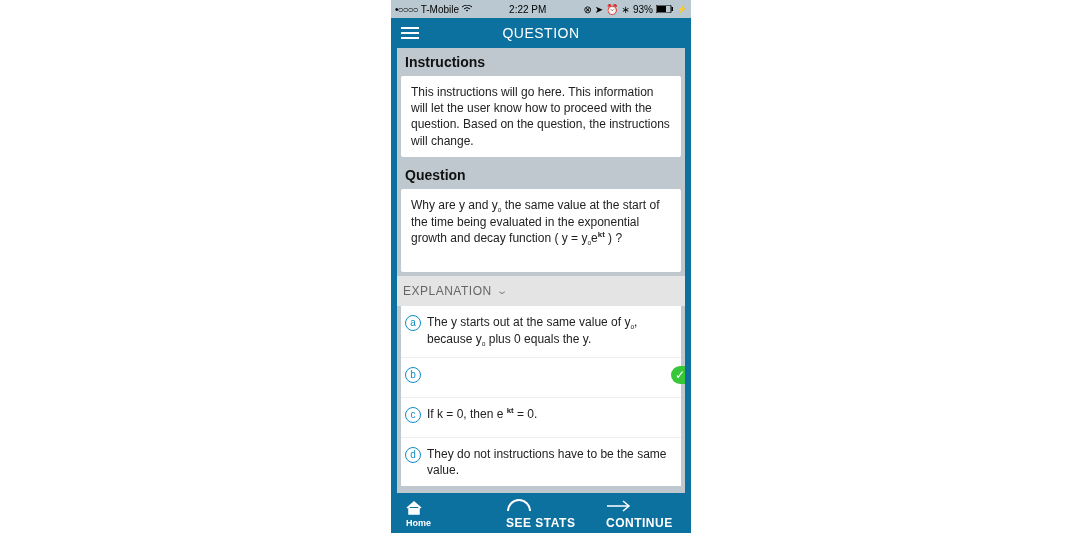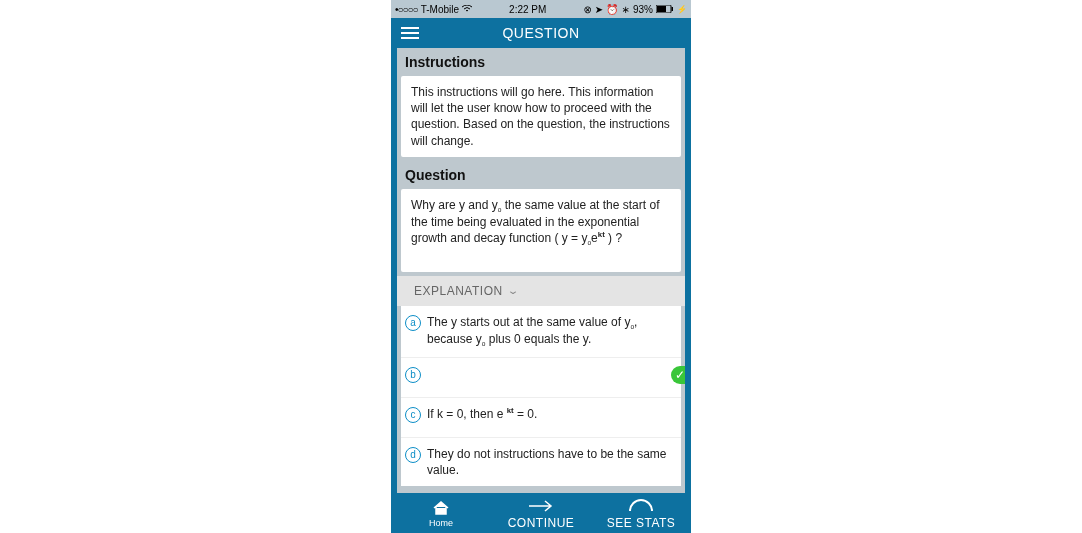--- a/index.html
+++ b/index.html
@@ -89,21 +89,21 @@
     padding:8px 10px;
     font-size:12px;
     line-height:1.35;
     color:#222;
   }
   .exp-header {
     background:#e4e4e4;
     font-size:12px;
     letter-spacing:0.5px;
     color:#666;
-    padding:8px 17px;
+    padding:8px 6px;
     display:flex;
     align-items:center;
     gap:6px;
     cursor:pointer;
   }
   .chev {
     font-size:10px;
     color:#888;
     transform: scaleX(1.5);
   }
@@ -149,21 +149,21 @@
   .footer {
     position:absolute;
     left:0;right:0;bottom:0;
     height:40px;
     background:#0d71a0;
     display:flex;
     align-items:center;
     justify-content:space-around;
     color:#fff;
   }
-  .fbtn{display:flex;flex-direction:column;align-items:center;justify-content:center;font-size:9px;gap:1px;cursor:pointer; min-width:70px;}
+  .fbtn{display:flex;flex-direction:column;align-items:flex-start;justify-content:center;font-size:9px;gap:1px;cursor:pointer; min-width:70px;font-weight:bold;}
   .fbtn svg{stroke:#fff;fill:none;}
   .fbtn .icon{height:18px;display:flex;align-items:center;justify-content:center;}
   .continue-lbl{font-size:12px;letter-spacing:0.5px;}
   .stats-lbl{font-size:12px;letter-spacing:0.5px;}
 </style>
 </head>
 <body>
 
 <div class="phone">
 
@@ -244,29 +244,29 @@
     <div class="fbtn">
       <span class="icon">
         <svg width="16" height="14" viewBox="0 0 16 14">
             <path d="M1 7 L8 1 L15 7 M3 6 V13 H13 V6" stroke="#fff" stroke-width="1.5" fill="#fff"></path>
           </svg>
       </span>
       <span>Home</span>
     </div>
     <div class="fbtn">
       <span class="icon">
+        <svg width="26" height="14" viewBox="0 0 26 14">
+            <path d="M2 12 A11 11 0 0 1 24 12" stroke="#fff" stroke-width="2" fill="none"></path>
+          </svg>
+      </span>
+      <span class="stats-lbl">SEE STATS</span>
+    </div>
+    <div class="fbtn">
+      <span class="icon">
         <svg width="26" height="12" viewBox="0 0 26 12">
             <path d="M1 6 H22 M17 1 L23 6 L17 11" stroke="#fff" stroke-width="1.5" fill="none"></path>
           </svg>
       </span>
       <span class="continue-lbl">CONTINUE</span>
     </div>
-    <div class="fbtn">
-      <span class="icon">
-        <svg width="26" height="14" viewBox="0 0 26 14">
-            <path d="M2 12 A11 11 0 0 1 24 12" stroke="#fff" stroke-width="2" fill="none"></path>
-          </svg>
-      </span>
-      <span class="stats-lbl">SEE STATS</span>
-    </div>
   </div>
 
 </div>
 
 </body></html>

